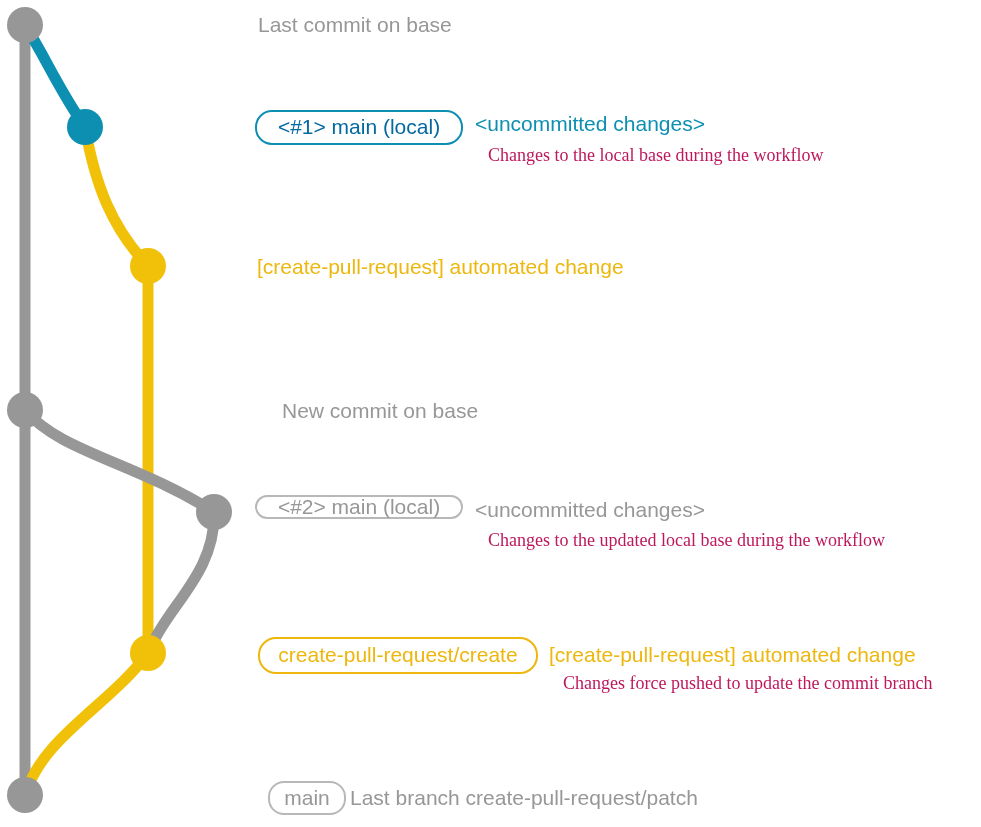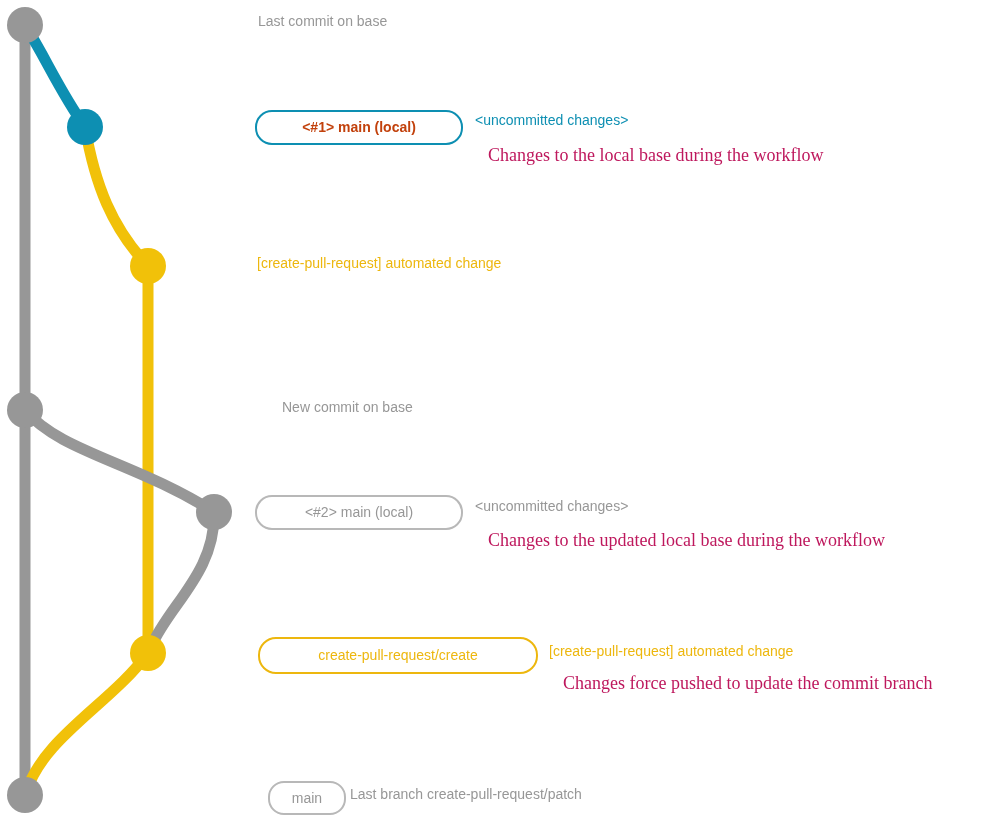--- a/index.html
+++ b/index.html
@@ -3,37 +3,37 @@
 <meta charset="utf-8">
 <style>
   html, body { margin: 0; padding: 0; background: #ffffff; }
   .stage {
     position: relative;
     width: 981px;
     height: 827px;
     background: #ffffff;
     overflow: hidden;
   }
-  .sans  { font-family: "Liberation Sans", sans-serif; font-size: 14px; line-height: 1.15; white-space: nowrap; }
+  .sans  { font-family: "Liberation Sans", sans-serif; font-size: 21px; line-height: 1.15; white-space: nowrap; }
   .serif { font-family: "Liberation Serif", serif; font-size: 18px; line-height: 1.1; color: #be185d; white-space: nowrap; }
   .abs   { position: absolute; }
   .gray-text   { color: #979797; }
   .blue-text   { color: #0d8fb2; }
   .yellow-text { color: #edb70e; }
   .pill {
     position: absolute;
     box-sizing: border-box;
     display: flex;
     align-items: center;
     justify-content: center;
     border: 2px solid;
     border-radius: 17px;
     background: #ffffff;
   }
-  .pill-blue   { border-color: #0d8fb2; color: #c2410c; font-weight: bold; }
+  .pill-blue   { border-color: #0d8fb2; color: #0369a1; }
   .pill-gray   { border-color: #b8b8b8; color: #979797; }
   .pill-yellow { border-color: #edb70e; color: #edb70e; }
   svg.graph { position: absolute; left: 0; top: 0; }
 </style>
 </head>
 <body>
 
 <div class="stage">
 
   <svg class="graph" width="981" height="827" viewBox="0 0 981 827">
@@ -64,21 +64,21 @@
   <div class="pill pill-blue sans" style="left:255px; top:110px; width:208px; height:35px;">
     <span>&lt;#1&gt; main (local)</span>
   </div>
   <div class="abs sans blue-text" style="left:475px; top:112px;">&lt;uncommitted changes&gt;</div>
   <div class="abs serif" style="left:488px; top:146px;">Changes to the local base during the workflow</div>
 
   <div class="abs sans yellow-text" style="left:257px; top:255px;">[create-pull-request] automated change</div>
 
   <div class="abs sans gray-text" style="left:258px; top:399px;margin-left:24px;">New commit on base</div>
 
-  <div class="pill pill-gray sans" style="left:255px; top:495px; width:208px; height:35px;">
+  <div class="pill pill-gray sans" style="left:255px; top:495px; width:208px; height:24px;">
     <span>&lt;#2&gt; main (local)</span>
   </div>
   <div class="abs sans gray-text" style="left:475px; top:498px;">&lt;uncommitted changes&gt;</div>
   <div class="abs serif" style="left:488px; top:531px;">Changes to the updated local base during the workflow</div>
 
   <div class="pill pill-yellow sans" style="left:258px; top:637px; width:280px; height:37px; border-radius:18px;">
     <span>create-pull-request/create</span>
   </div>
   <div class="abs sans yellow-text" style="left:549px; top:643px;">[create-pull-request] automated change</div>
   <div class="abs serif" style="left:563px; top:674px;">Changes force pushed to update the commit branch</div>

